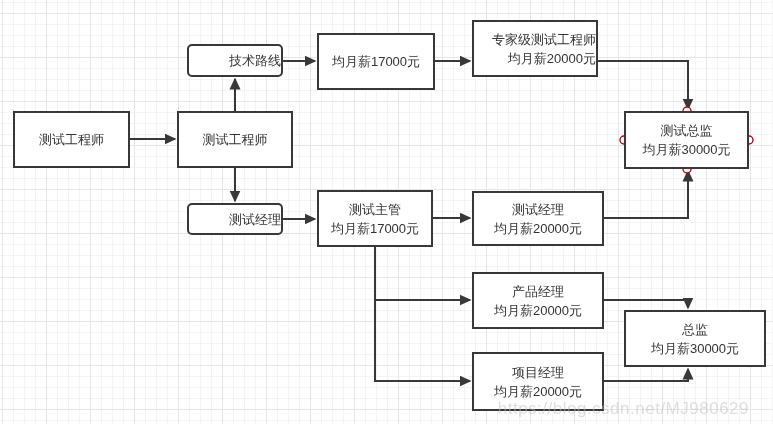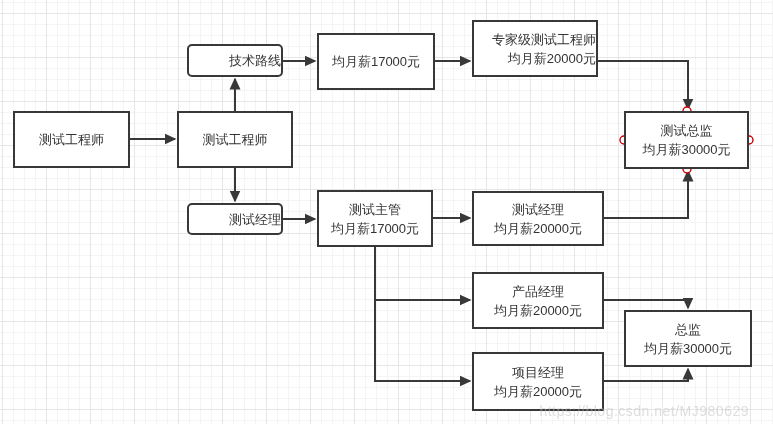--- a/index.html
+++ b/index.html
@@ -37,21 +37,21 @@
     font-size:13px;
     line-height:19px;
     cursor:default;
   }
   .node.rounded{border-radius:5px;align-items:flex-end;}
   .node span{display:block;white-space:nowrap;}
   .watermark{
     position:absolute;
     right:24px;
     bottom:5px;
-    font-size:14px;
+    font-size:17px;
     color:rgba(190,190,190,0.5);
     letter-spacing:0.5px;
     white-space:nowrap;
     pointer-events:none;
   }
 </style>
 </head>
 <body>
 
 <div class="canvas">
@@ -116,19 +116,19 @@
         <span>均月薪20000元</span>
       </div>
       <div class="node" style="left: 472px; top: 272px; width: 132px; height: 57px;">
         <span>产品经理</span>
         <span>均月薪20000元</span>
       </div>
       <div class="node" style="left: 472px; top: 352px; width: 132px; height: 59px;">
         <span>项目经理</span>
         <span>均月薪20000元</span>
       </div>
-      <div class="node" style="left: 624px; top: 310px; width: 128px; height: 57px;">
+      <div class="node" style="left: 624px; top: 310px; width: 142px; height: 57px;">
         <span>总监</span>
         <span>均月薪30000元</span>
       </div>
     </div>
   <div class="watermark">https://blog.csdn.net/MJ980629</div>
 </div>
 
 </body></html>

